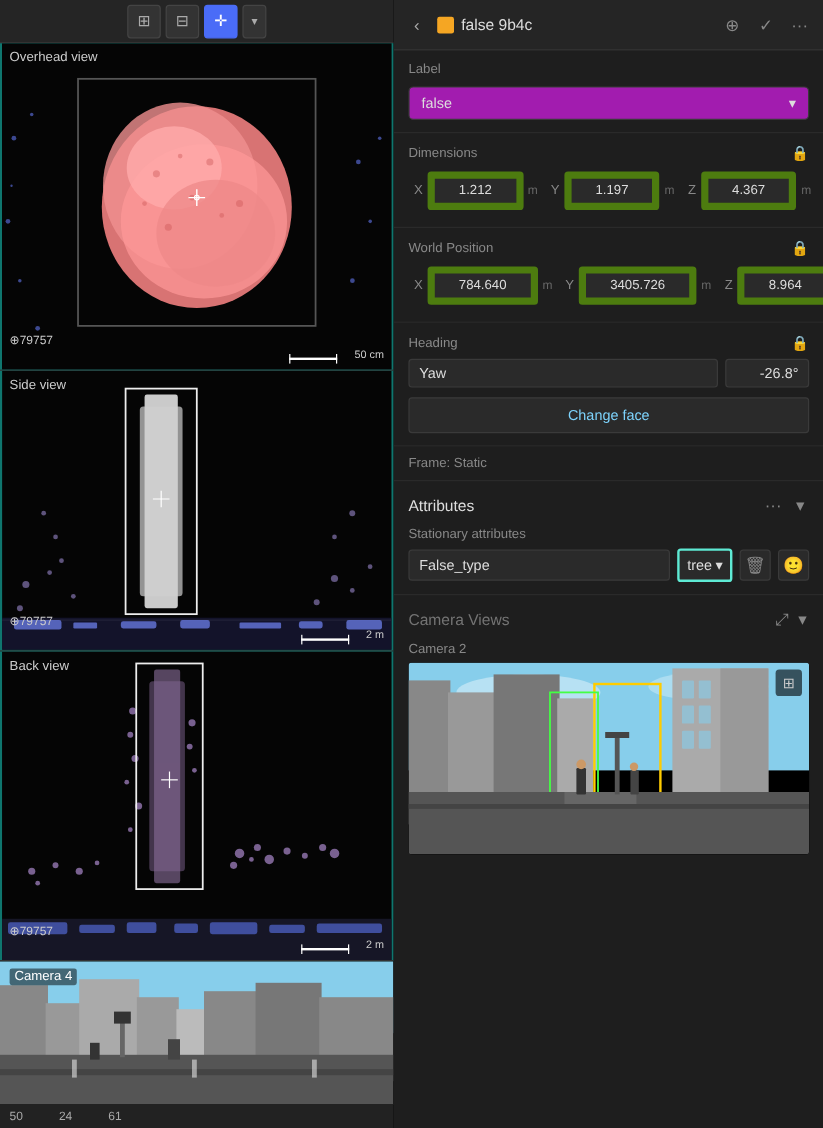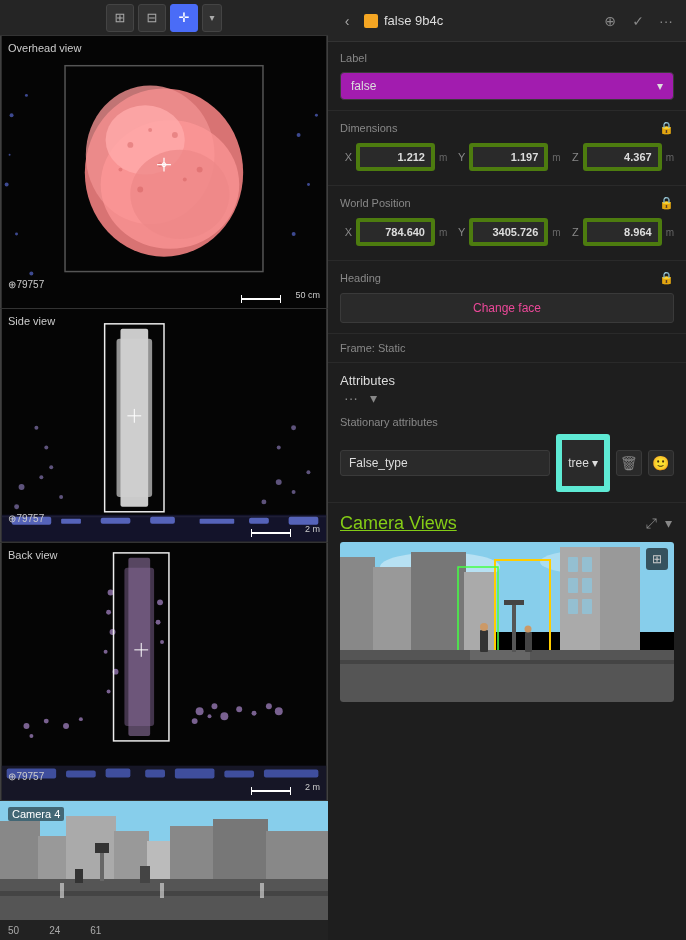--- a/index.html
+++ b/index.html
@@ -52,21 +52,21 @@
       border: 1px solid #444;
       border-radius: 3px;
       display: flex; align-items: center; justify-content: center;
       cursor: pointer;
       color: #aaa;
       font-size: 10px;
     }
 
     .view-section {
       position: relative;
-      background: #404040;
+      background: #0f766e;
       border-bottom: 1px solid #333;
     }
     .view-label {
       position: absolute;
       top: 6px; left: 8px;
       color: #ccc;
       font-size: 11px;
       z-index: 2;
     }
     .view-id {
@@ -251,27 +251,26 @@
     }
     .dim-label {
       color: #888;
       font-size: 11px;
       width: 12px;
       text-align: right;
     }
     .dim-value {
       flex: 1;
       background: #2a2a2a;
-      border: 4px solid #4d7c0f;
-      border-radius: 3px;
-      padding: 4px 6px;
+      border: 6px solid #4d7c0f;
+      border-radius: 3px;
+      padding: 4px 20px;
       color: #ddd;
       font-size: 11px;
       text-align: right;
-      font-weight: bold;
     }
     .dim-unit {
       color: #666;
       font-size: 10px;
     }
 
     .wp-row {
       display: flex;
       gap: 6px;
     }
@@ -306,21 +305,21 @@
       width: 70px;
       text-align: right;
     }
 
     .change-face-btn {
       width: 100%;
       background: #2a2a2a;
       border: 1px solid #3a3a3a;
       border-radius: 3px;
       padding: 7px;
-      color: #ec4899;
+      color: #7dd3fc;
       font-size: 12px;
       text-align: center;
       cursor: pointer;
       margin-top: 8px;
     }
 
     .frame-static {
       font-size: 11px;
       color: #888;
       padding: 8px 12px;
@@ -328,24 +327,23 @@
       flex-shrink: 0;
     }
 
     .attributes-section {
       padding: 10px 12px;
       border-bottom: 1px solid #2a2a2a;
       flex-shrink: 0;
     }
     .attr-header {
       display: flex;
-      align-items: flex-start;
+      align-items: center;
       justify-content: space-between;
       margin-bottom: 8px;
-      flex-direction: column;
     }
     .attr-title {
       font-size: 13px;
       color: #ddd;
     }
     .attr-actions {
       display: flex;
       gap: 4px;
       align-items: center;
     }
@@ -370,23 +368,23 @@
       flex: 1;
       background: #2a2a2a;
       border: 1px solid #3a3a3a;
       border-radius: 3px;
       padding: 5px 8px;
       color: #ddd;
       font-size: 12px;
     }
     .attr-val-dropdown {
       background: #2a2a2a;
-      border: 6px solid #5eead4;
-      border-radius: 3px;
-      padding: 16px 6px;
+      border: 2px solid #5eead4;
+      border-radius: 3px;
+      padding: 5px 6px;
       color: #ddd;
       font-size: 12px;
       display: flex;
       align-items: center;
       gap: 3px;
       cursor: pointer;
       white-space: nowrap;
     }
     .attr-icon-btn {
       width: 26px; height: 26px;
@@ -403,23 +401,22 @@
       padding: 10px 12px;
       flex-shrink: 0;
     }
     .cv-header {
       display: flex;
       align-items: center;
       justify-content: space-between;
       margin-bottom: 8px;
     }
     .cv-title {
-      font-size: 18px;
-      color: #84cc16;
-      text-decoration: underline;
+      font-size: 13px;
+      color: #737373;
     }
     .cv-icons {
       display: flex;
       gap: 4px;
     }
     .cv-icon-btn {
       color: #888;
       font-size: 14px;
       cursor: pointer;
       padding: 2px;
@@ -733,20 +730,24 @@
         <span class="dim-unit">m</span>
       </div>
     </div>
   </div>
 
   <div class="section-block">
     <div class="heading-row">
       <span class="section-title" style="margin-bottom:0">Heading</span>
       <span class="lock-icon">🔒</span>
     </div>
+    <div class="heading-value-row">
+      <div class="heading-type">Yaw</div>
+      <div class="heading-val">-26.8°</div>
+    </div>
     <div class="change-face-btn">Change face</div>
   </div>
 
   <div class="frame-static">Frame: Static</div>
 
   <div class="attributes-section">
     <div class="attr-header">
       <span class="attr-title">Attributes</span>
       <div class="attr-actions">
         <span class="attr-action-btn">···</span>
@@ -766,20 +767,21 @@
   </div>
 
   <div class="camera-views-section">
     <div class="cv-header">
       <span class="cv-title">Camera Views</span>
       <div class="cv-icons">
         <span class="cv-icon-btn">⤢</span>
         <span class="cv-icon-btn">▾</span>
       </div>
     </div>
+    <div class="camera2-label">Camera 2</div>
     <div class="camera2-view">
       <svg width="100%" height="160" viewBox="0 0 334 160" xmlns="http://www.w3.org/2000/svg">
 
         <rect width="334" height="90" fill="#87CEEB"></rect>
 
         <ellipse cx="100" cy="25" rx="60" ry="15" fill="#fff" opacity="0.4"></ellipse>
         <ellipse cx="250" cy="20" rx="50" ry="12" fill="#fff" opacity="0.3"></ellipse>
 
         <rect x="0" y="15" width="35" height="120" fill="#888"></rect>
         <rect x="33" y="25" width="40" height="110" fill="#999"></rect>

